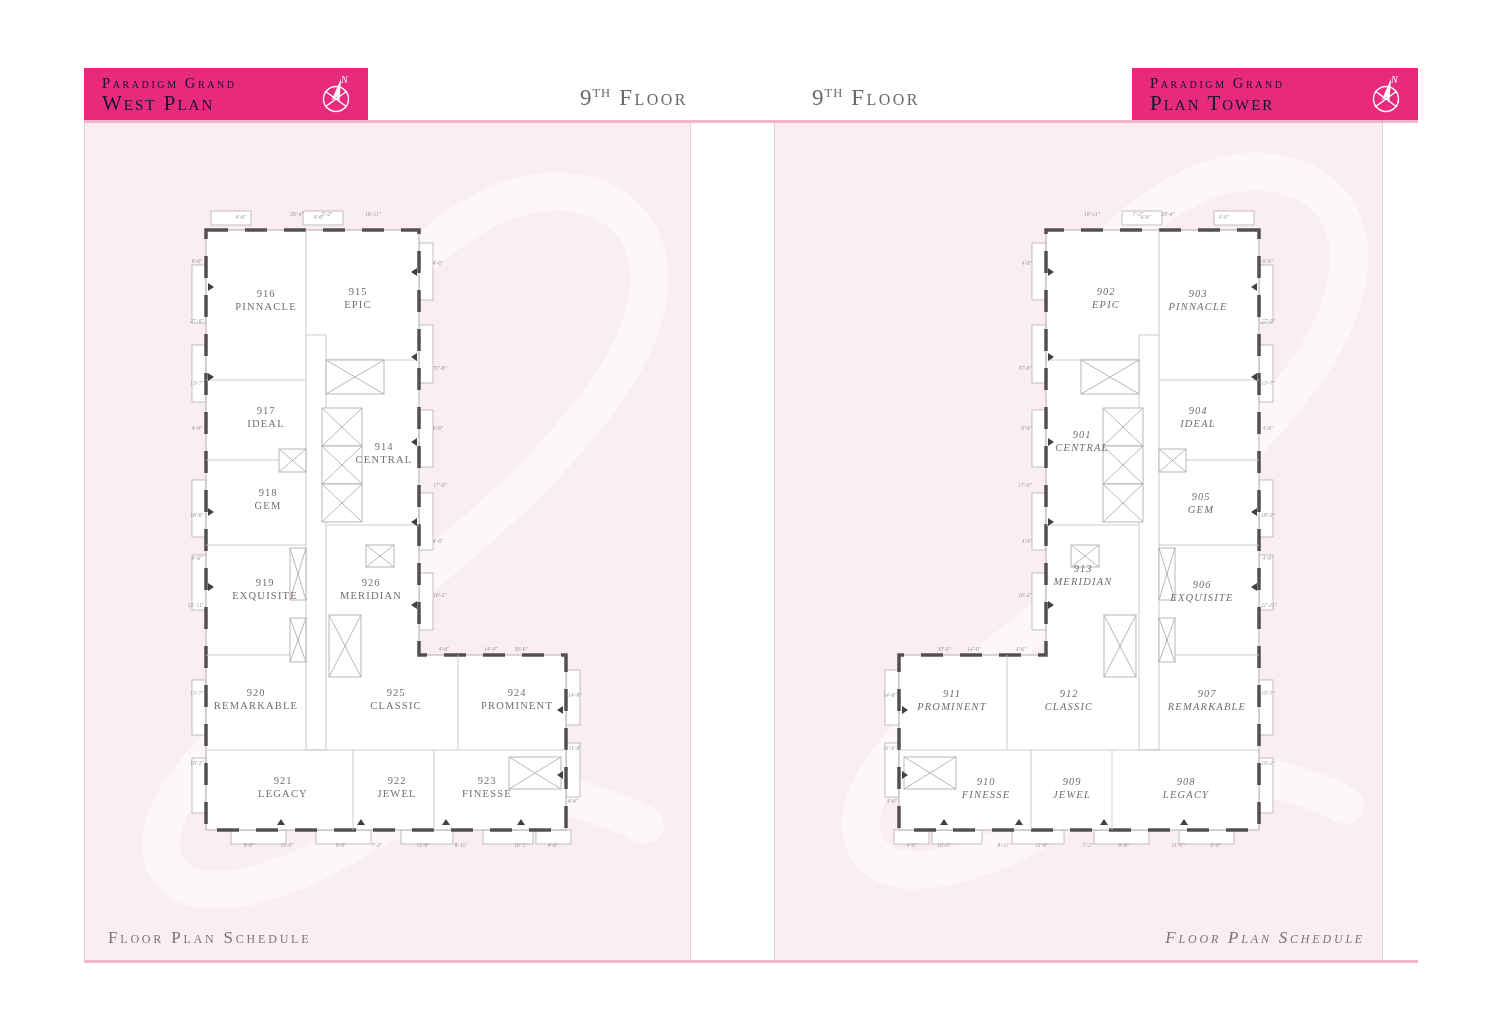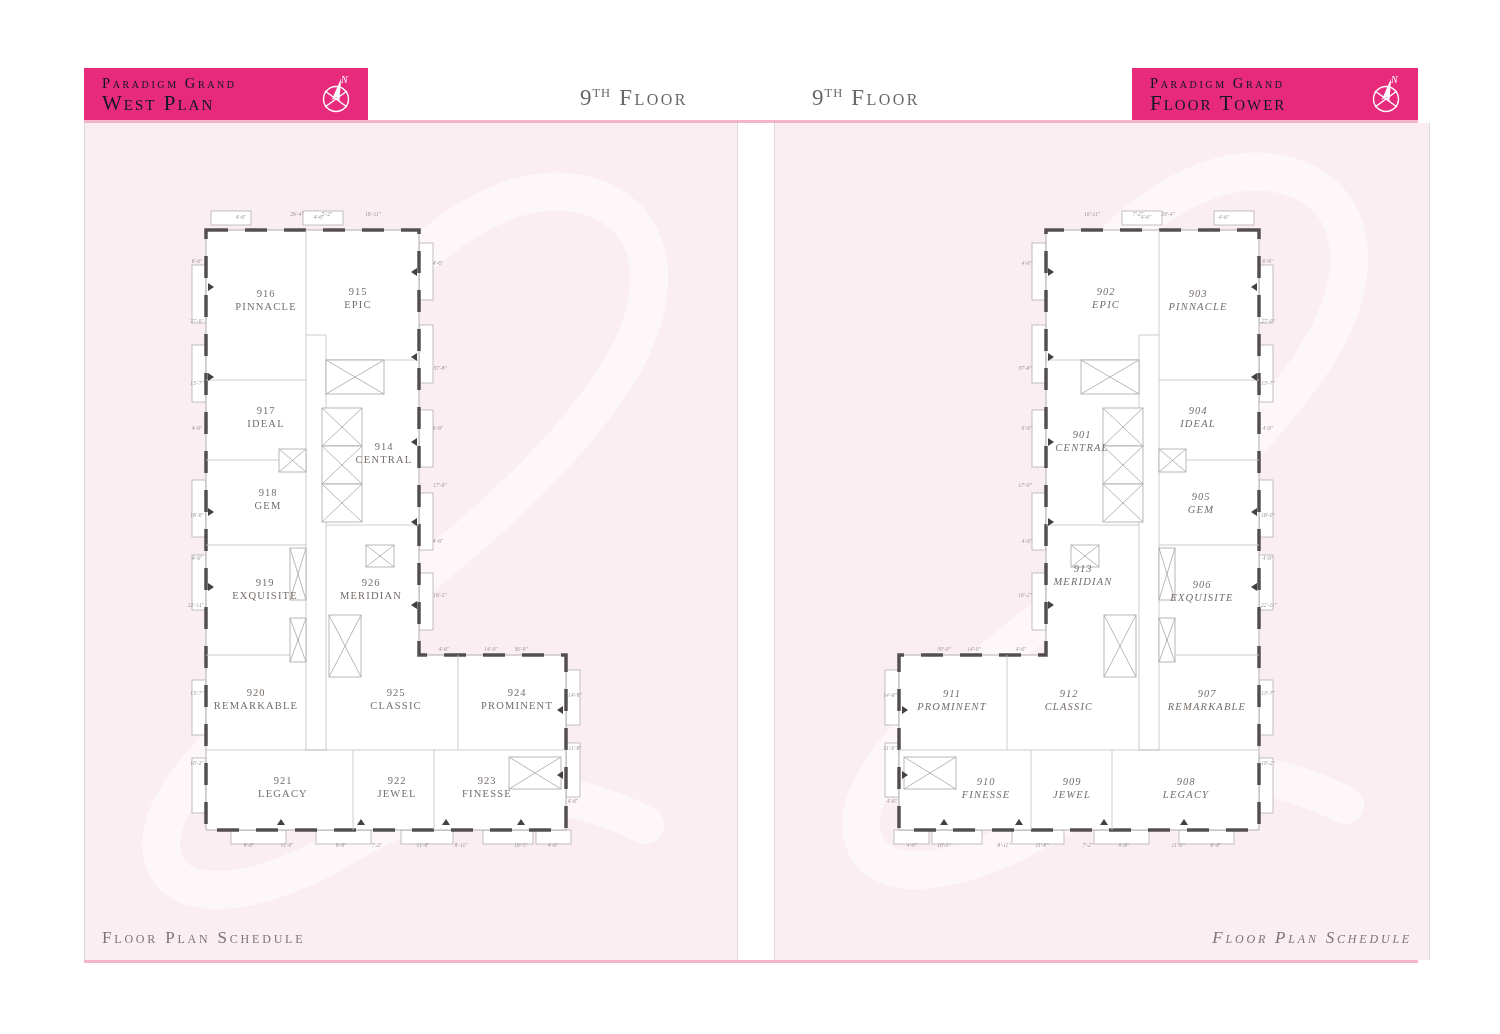--- a/index.html
+++ b/index.html
@@ -1,21 +1,21 @@
 <!DOCTYPE html>
 <html><head>
 <meta charset="utf-8">
 <style>
   html,body{margin:0;padding:0;}
   body{width:1500px;height:1034px;background:#ffffff;overflow:hidden;position:relative;
        font-family:"Liberation Serif","DejaVu Serif",serif;}
   .page{position:absolute;inset:0;}
 
   .panel{position:absolute;top:123px;height:837px;background:var(--panel-bg);
-         border-left:1px solid #dcd6d9;border-right:1px solid #dcd6d9;overflow:hidden;padding-left:47px;}
+         border-left:1px solid #dcd6d9;border-right:1px solid #dcd6d9;overflow:hidden;}
   .panel-left{left:84px;width:605px;}
   .panel-right{left:774px;width:607px;font-style:italic;}
 
   .pink-line{position:absolute;left:84px;width:1334px;height:3px;background:var(--pink-line);}
   .pink-line.top{top:120px;}
   .pink-line.bottom{top:960px;}
 
   .banner{position:absolute;top:68px;height:52px;background:var(--banner);color:#0f172a;}
   .banner-left{left:84px;width:284px;}
   .banner-right{left:1132px;width:286px;}
@@ -26,21 +26,21 @@
   .compass{position:absolute;right:12px;top:5px;}
 
   .floor-title{position:absolute;top:85px;width:248px;color:var(--title);white-space:nowrap;}
   .floor-title.left{left:440px;text-align:right;}
   .floor-title.right{left:812px;text-align:left;}
   .ft-num{font-size:23px;letter-spacing:1px;}
   .ft-sup{font-size:12.5px;vertical-align:8px;letter-spacing:1px;text-transform:uppercase;text-align:right;}
   .ft-word{font-size:23px;font-variant:small-caps;letter-spacing:2.5px;margin-left:8px;}
 
   .schedule{position:absolute;bottom:12px;font-size:17px;font-variant:small-caps;
-            letter-spacing:2.8px;color:var(--footer);white-space:nowrap;}
+            letter-spacing:2.8px;color:var(--footer);white-space:nowrap;margin-left:6px;}
   .schedule.w{left:17px;}
   .schedule.e{right:17px;}
 
   .watermark{position:absolute;left:0;top:0;pointer-events:none;}
   .plan-svg{position:absolute;}
   .plan-svg.west{left:81px;top:82px;}
   .plan-svg.east{left:84px;top:82px;}
 </style>
 </head>
 <body style="--banner: #e72a7c; --panel-bg: #fbeef3; --pink-line: #f3b3cd; --title: #68676c; --footer: #7c747a;">
@@ -452,21 +452,21 @@
         <line x1="-11" y1="12" x2="11" y2="-4"></line>
       </g>
       <g transform="rotate(14 0 4)">
         <polygon points="0,-17 4,6 0,2 -4,6" fill="#ffffff"></polygon>
       </g>
       <text x="5" y="-12" fill="#ffffff" font-size="10" font-style="italic" font-family="Liberation Serif, DejaVu Serif, serif">N</text>
     </svg>
   </div>
   <div class="banner banner-right">
     <div class="l1">Paradigm Grand</div>
-    <div class="l2">Floor Tower</div>
+    <div class="l2">Plan Tower</div>
     <svg class="compass" width="40" height="44" viewBox="-20 -22 40 44">
       <g stroke="#ffffff" fill="none" stroke-width="1.4">
         <circle cx="0" cy="4" r="12.5"></circle>
         <line x1="-11" y1="-4" x2="11" y2="12"></line>
         <line x1="-11" y1="12" x2="11" y2="-4"></line>
       </g>
       <g transform="rotate(14 0 4)">
         <polygon points="0,-17 4,6 0,2 -4,6" fill="#ffffff"></polygon>
       </g>
       <text x="5" y="-12" fill="#ffffff" font-size="10" font-style="italic" font-family="Liberation Serif, DejaVu Serif, serif">N</text>

